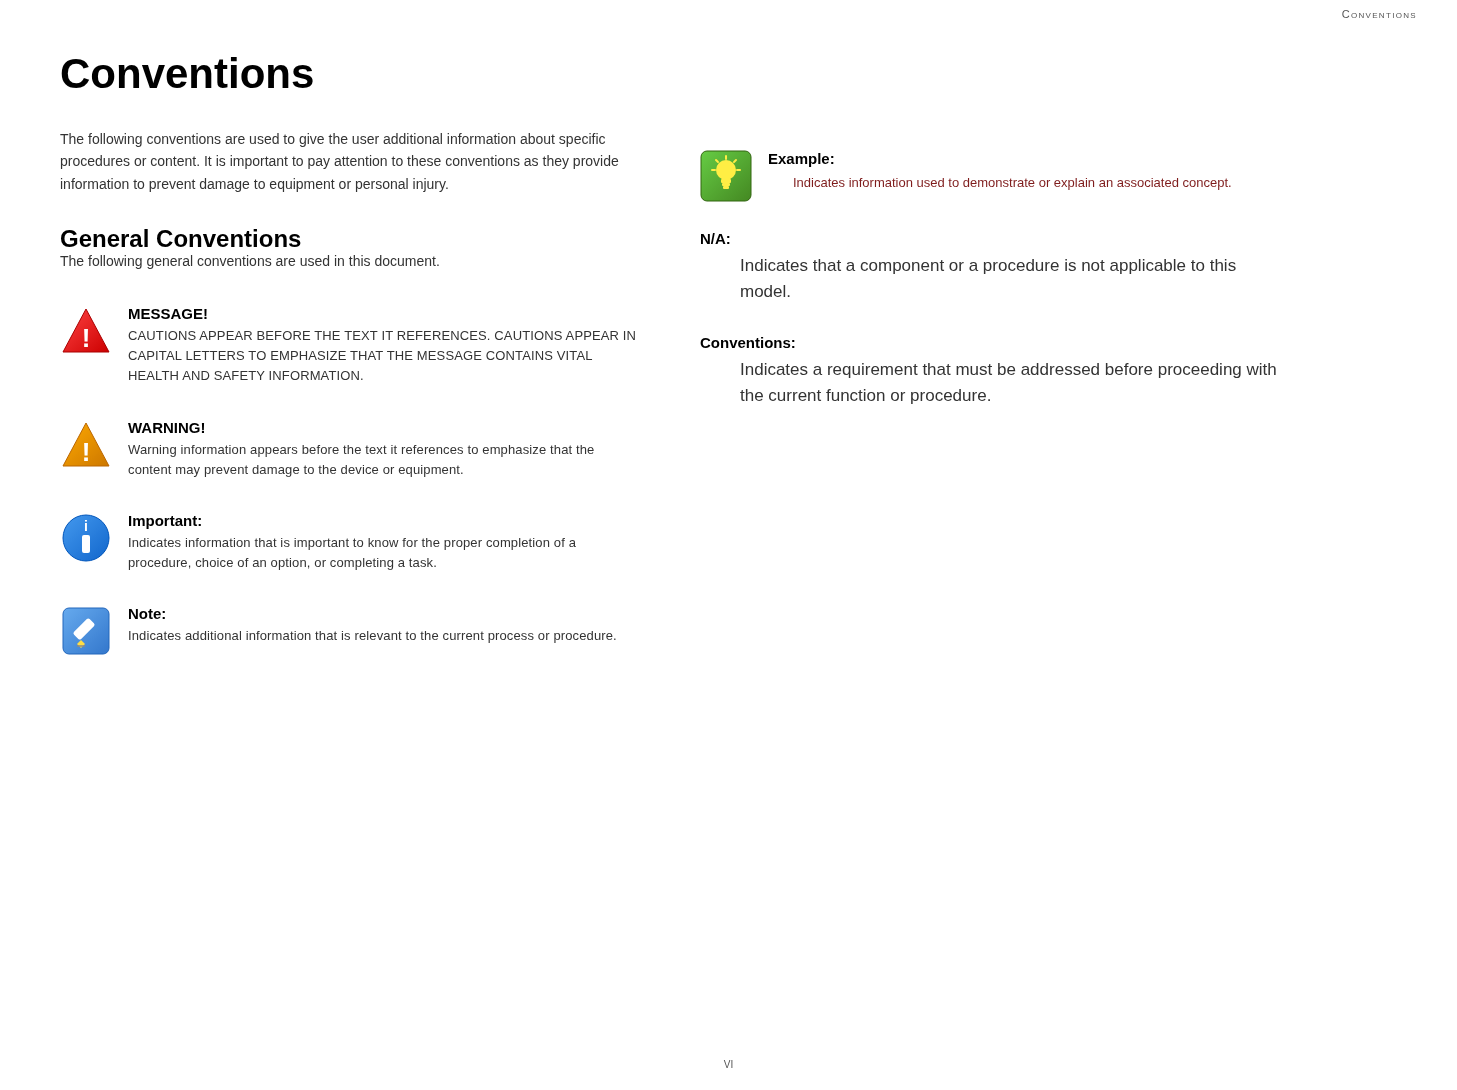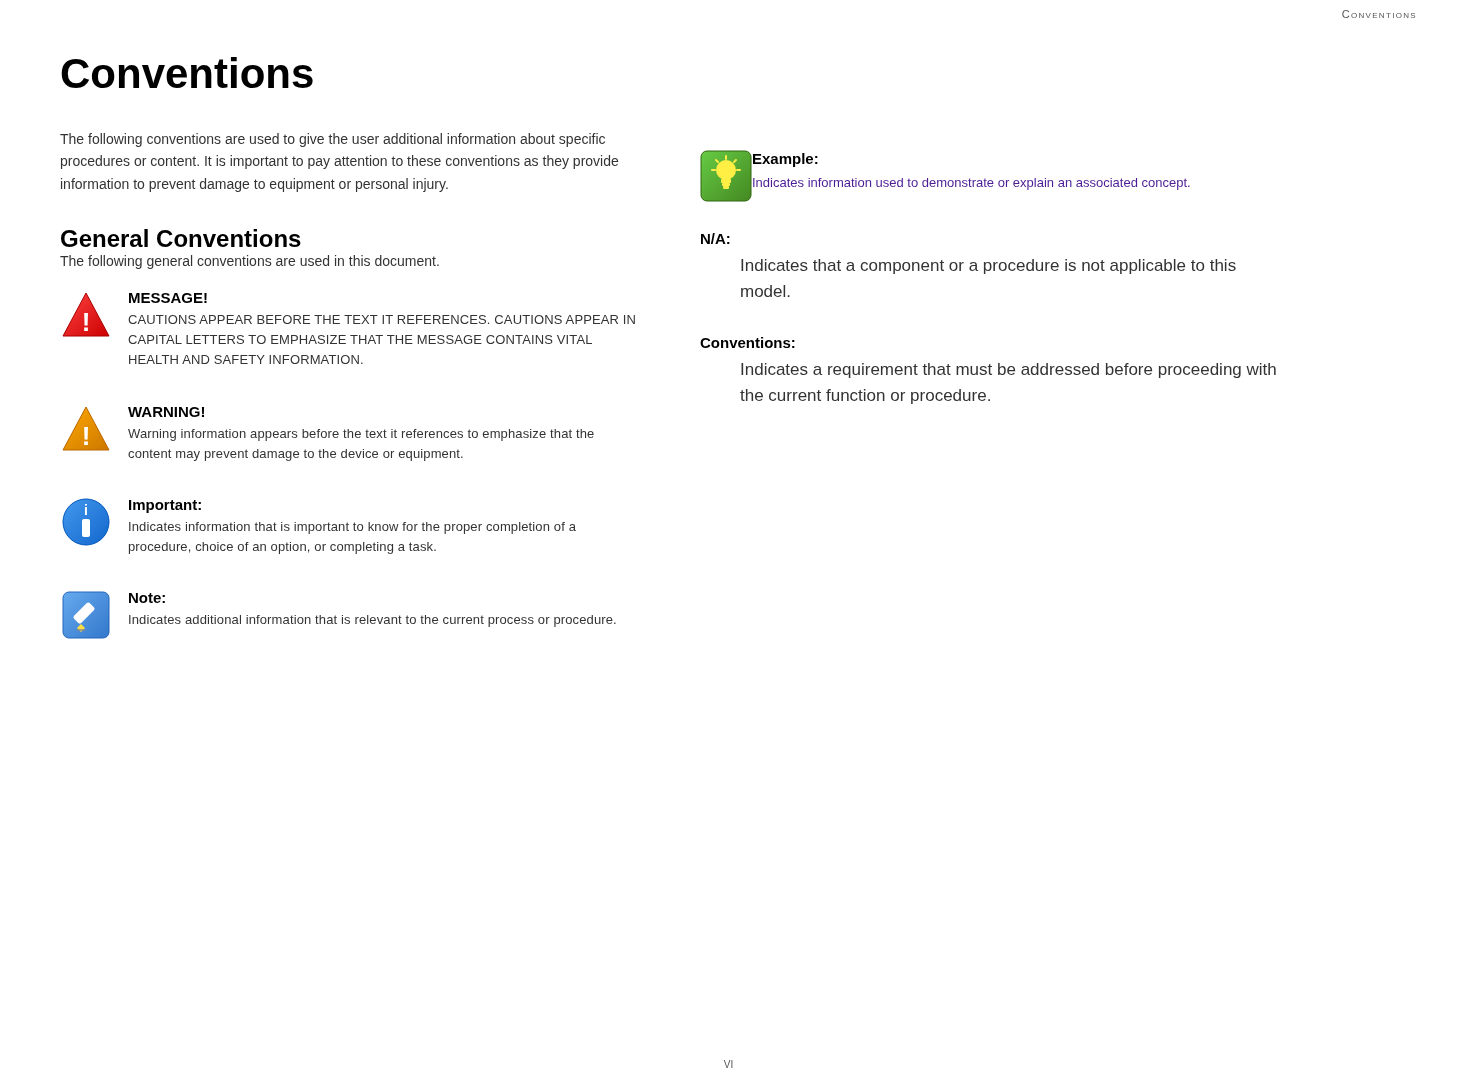--- a/index.html
+++ b/index.html
@@ -56,21 +56,21 @@
 
     h2.section-title {
       font-size: 24px;
       font-weight: bold;
       color: #000;
     }
 
     .section-intro {
       font-size: 14px;
       color: #333;
-      margin-bottom: 20px;
+      margin-bottom: 36px;
     }
 
     .convention-item {
       display: flex;
       align-items: flex-start;
       margin-bottom: 32px;
       gap: 16px;
     }
 
     .convention-icon {
@@ -106,21 +106,21 @@
     }
 
     
     .right-item {
       margin-bottom: 28px;
     }
 
     .right-item-with-icon {
       display: flex;
       align-items: flex-start;
-      gap: 0;
+      gap: 16px;
       margin-bottom: 28px;
     }
 
     .right-item-text {
       flex: 1;
     }
 
     .right-label {
       font-size: 15px;
       font-weight: bold;
@@ -274,21 +274,21 @@
 
           <line x1="26" y1="6" x2="26" y2="9" stroke="#ffee44" stroke-width="2" stroke-linecap="round"></line>
           <line x1="36" y1="10" x2="34" y2="12" stroke="#ffee44" stroke-width="2" stroke-linecap="round"></line>
           <line x1="40" y1="20" x2="37" y2="20" stroke="#ffee44" stroke-width="2" stroke-linecap="round"></line>
           <line x1="16" y1="10" x2="18" y2="12" stroke="#ffee44" stroke-width="2" stroke-linecap="round"></line>
           <line x1="12" y1="20" x2="15" y2="20" stroke="#ffee44" stroke-width="2" stroke-linecap="round"></line>
         </svg>
       </div>
       <div class="right-item-text">
         <div class="right-label">Example:</div>
-        <div style="font-size:13px;color:#4c1d95;line-height:1.55;">Indicates information used to demonstrate or explain an associated concept.</div>
+        <div style="font-size:13px;color:#7f1d1d;line-height:1.55;margin-left:25px;">Indicates information used to demonstrate or explain an associated concept.</div>
       </div>
     </div>
 
     <div class="right-item">
       <div class="right-label-plain">N/A:</div>
       <div class="right-desc">Indicates that a component or a procedure is not applicable to this model.</div>
     </div>
 
     <div class="right-item">
       <div class="right-label-plain">Conventions:</div>

